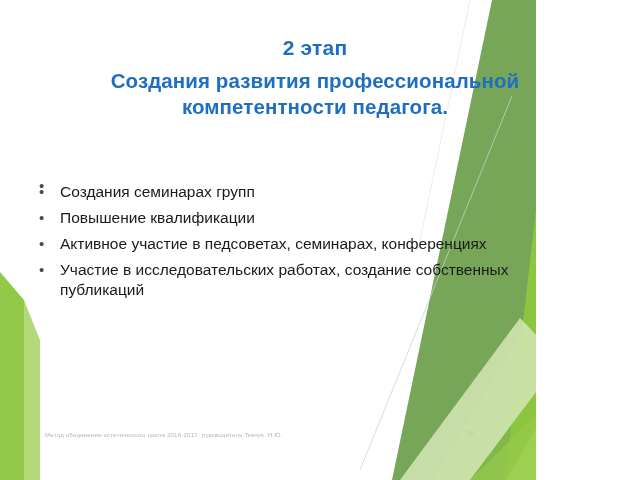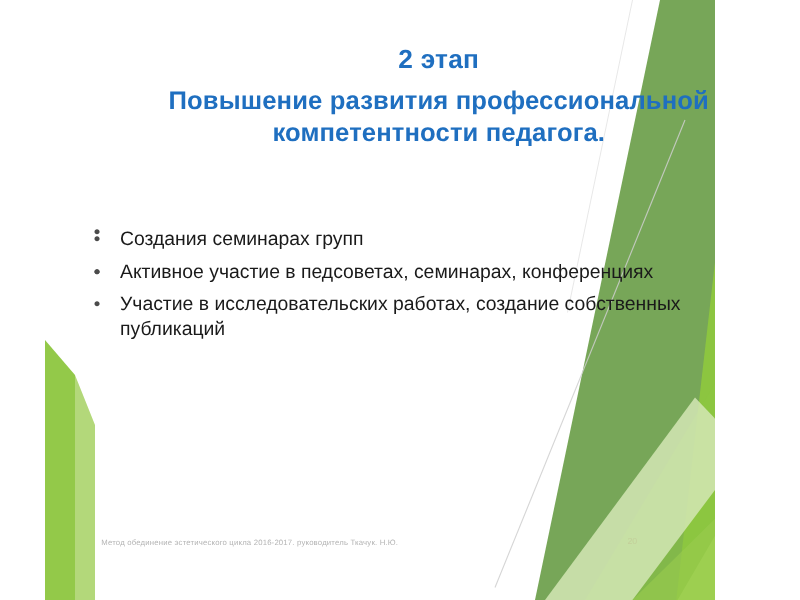--- a/index.html
+++ b/index.html
@@ -7,21 +7,20 @@
     padding: 0;
     background: #ffffff;
   }
   #slide {
     position: relative;
     width: 536px;
     height: 480px;
     background: #ffffff;
     overflow: hidden;
     font-family: "Liberation Sans", sans-serif;
-    margin-left: 36px;
   }
 
   
   #bg-art {
     position: absolute;
     left: 0; top: 0;
     width: 640px; height: 480px;
     pointer-events: none;
   }
 
@@ -121,33 +120,34 @@
     <polygon points="506,480 640,250 640,480" fill="#a8d65a" opacity="0.45"></polygon>
     <polygon points="556,480 640,400 640,480" fill="#e8f2d9" opacity="0.5"></polygon>
     <polygon points="592,160 640,130 640,260 600,240" fill="#a8d65a" opacity="0.45"></polygon>
 
     <line x1="360" y1="470" x2="512" y2="96" stroke="#cfcfcf" stroke-width="0.9" opacity="0.85"></line>
     <line x1="470" y1="0" x2="418" y2="250" stroke="#dedede" stroke-width="0.8" opacity="0.7"></line>
   </svg>
 
   <div class="title-block">
     <div class="title-line-1">2 этап</div>
-    <div class="title-line-2">Повышение развития профессиональной компетентности педагога.</div>
+    <div class="title-line-2">Создания развития профессиональной компетентности педагога.</div>
   </div>
 
   <ul class="bullets">
     <li>
       <span class="dot">•</span>
     </li>
     <li>
       <span class="dot">•</span>
       <span>Создания семинарах групп</span>
     </li>
     <li>
       <span class="dot">•</span>
+      <span>Повышение квалификации</span>
     </li>
     <li>
       <span class="dot">•</span>
       <span>Активное участие в педсоветах, семинарах, конференциях</span>
     </li>
     <li>
       <span class="dot">•</span>
       <span>Участие в исследовательских работах, создание собственных публикаций</span>
     </li>
   </ul>

